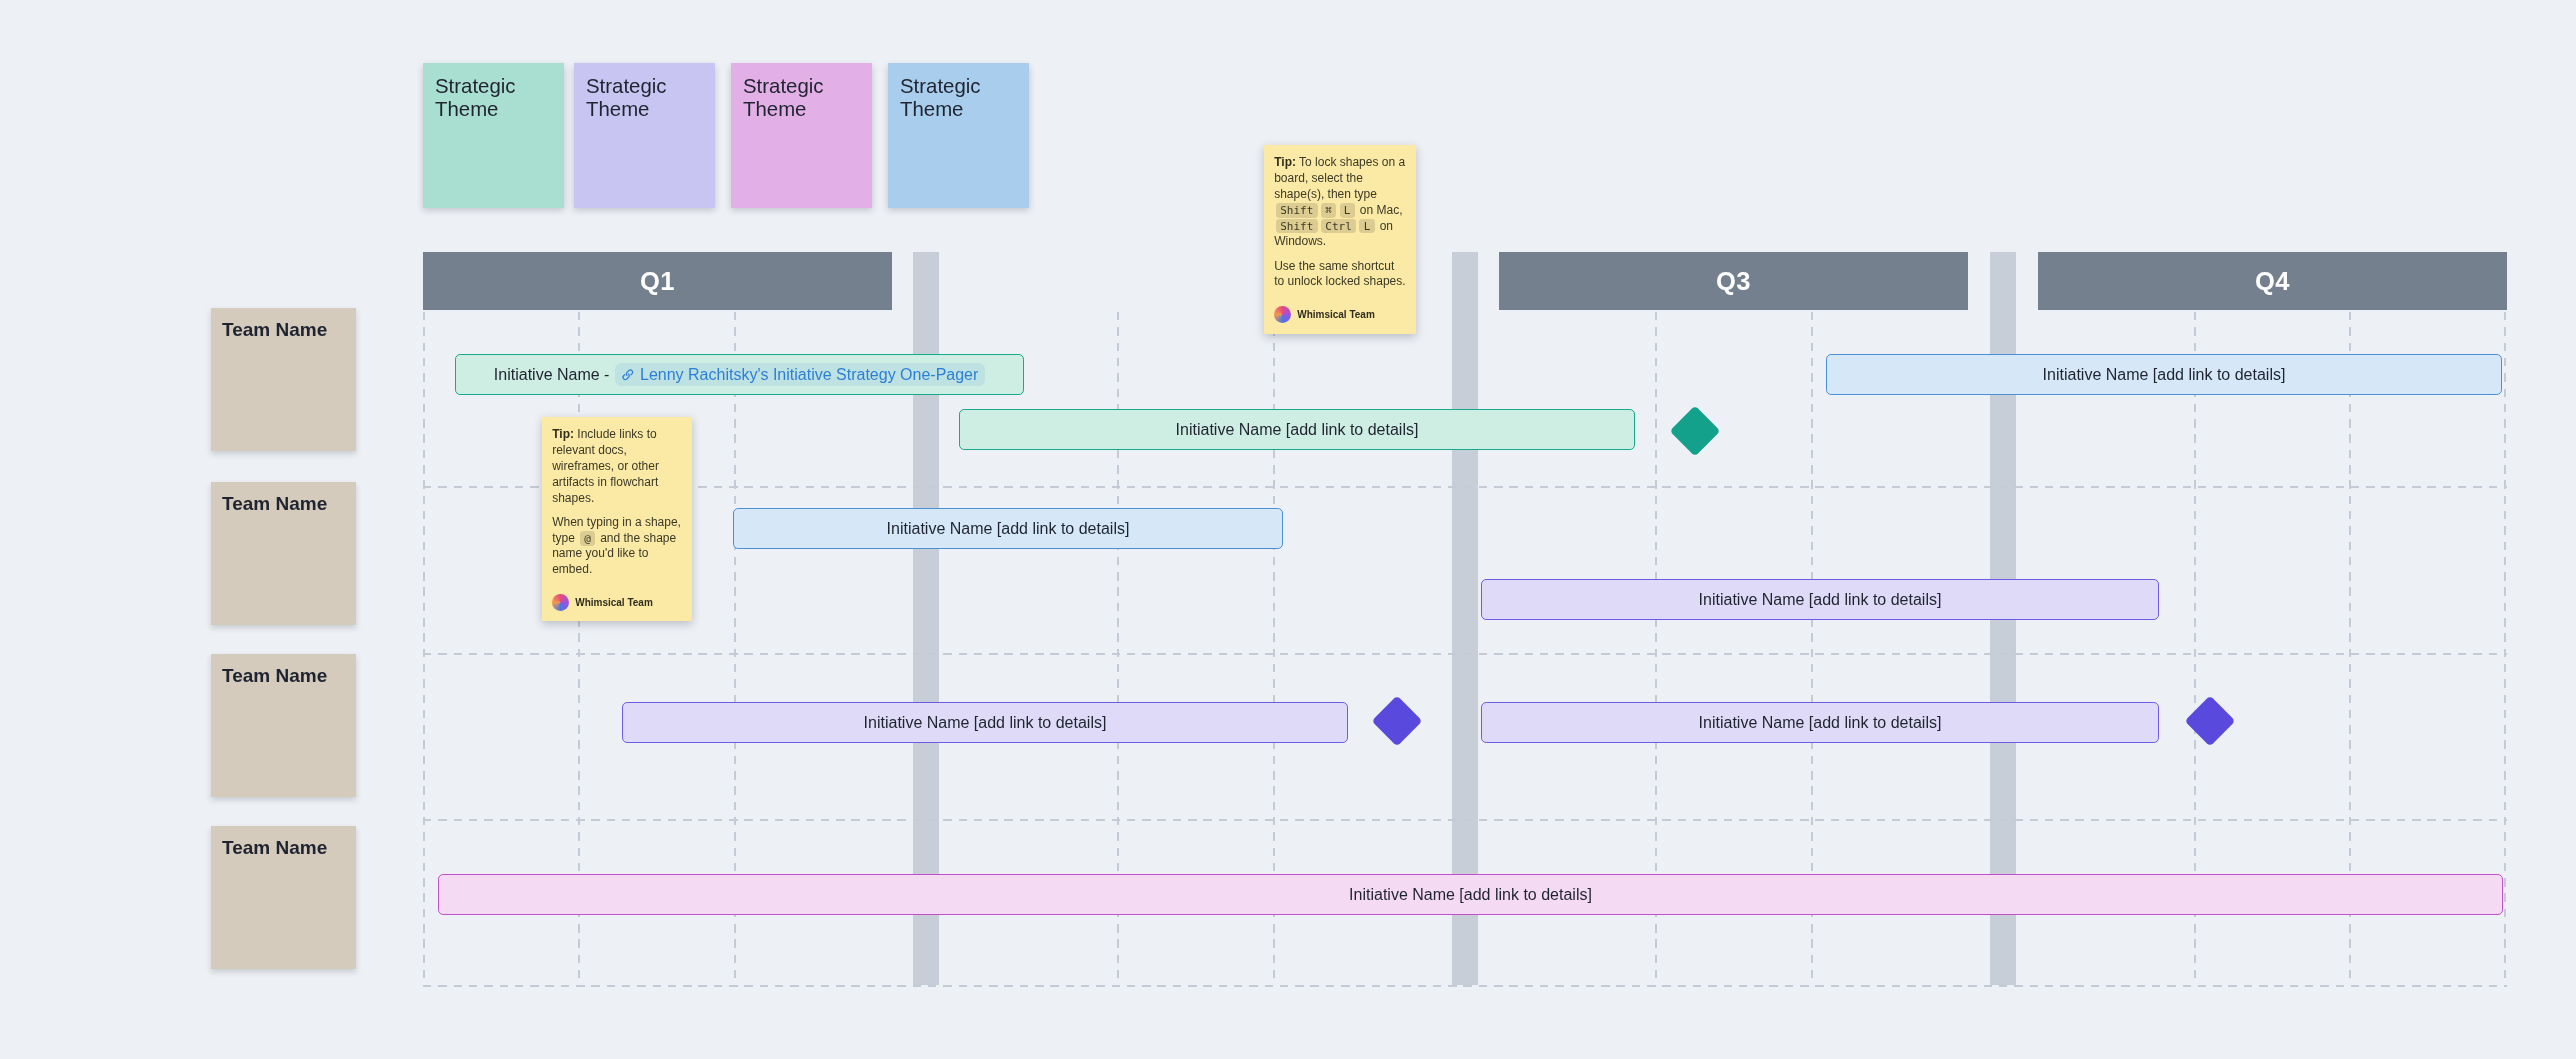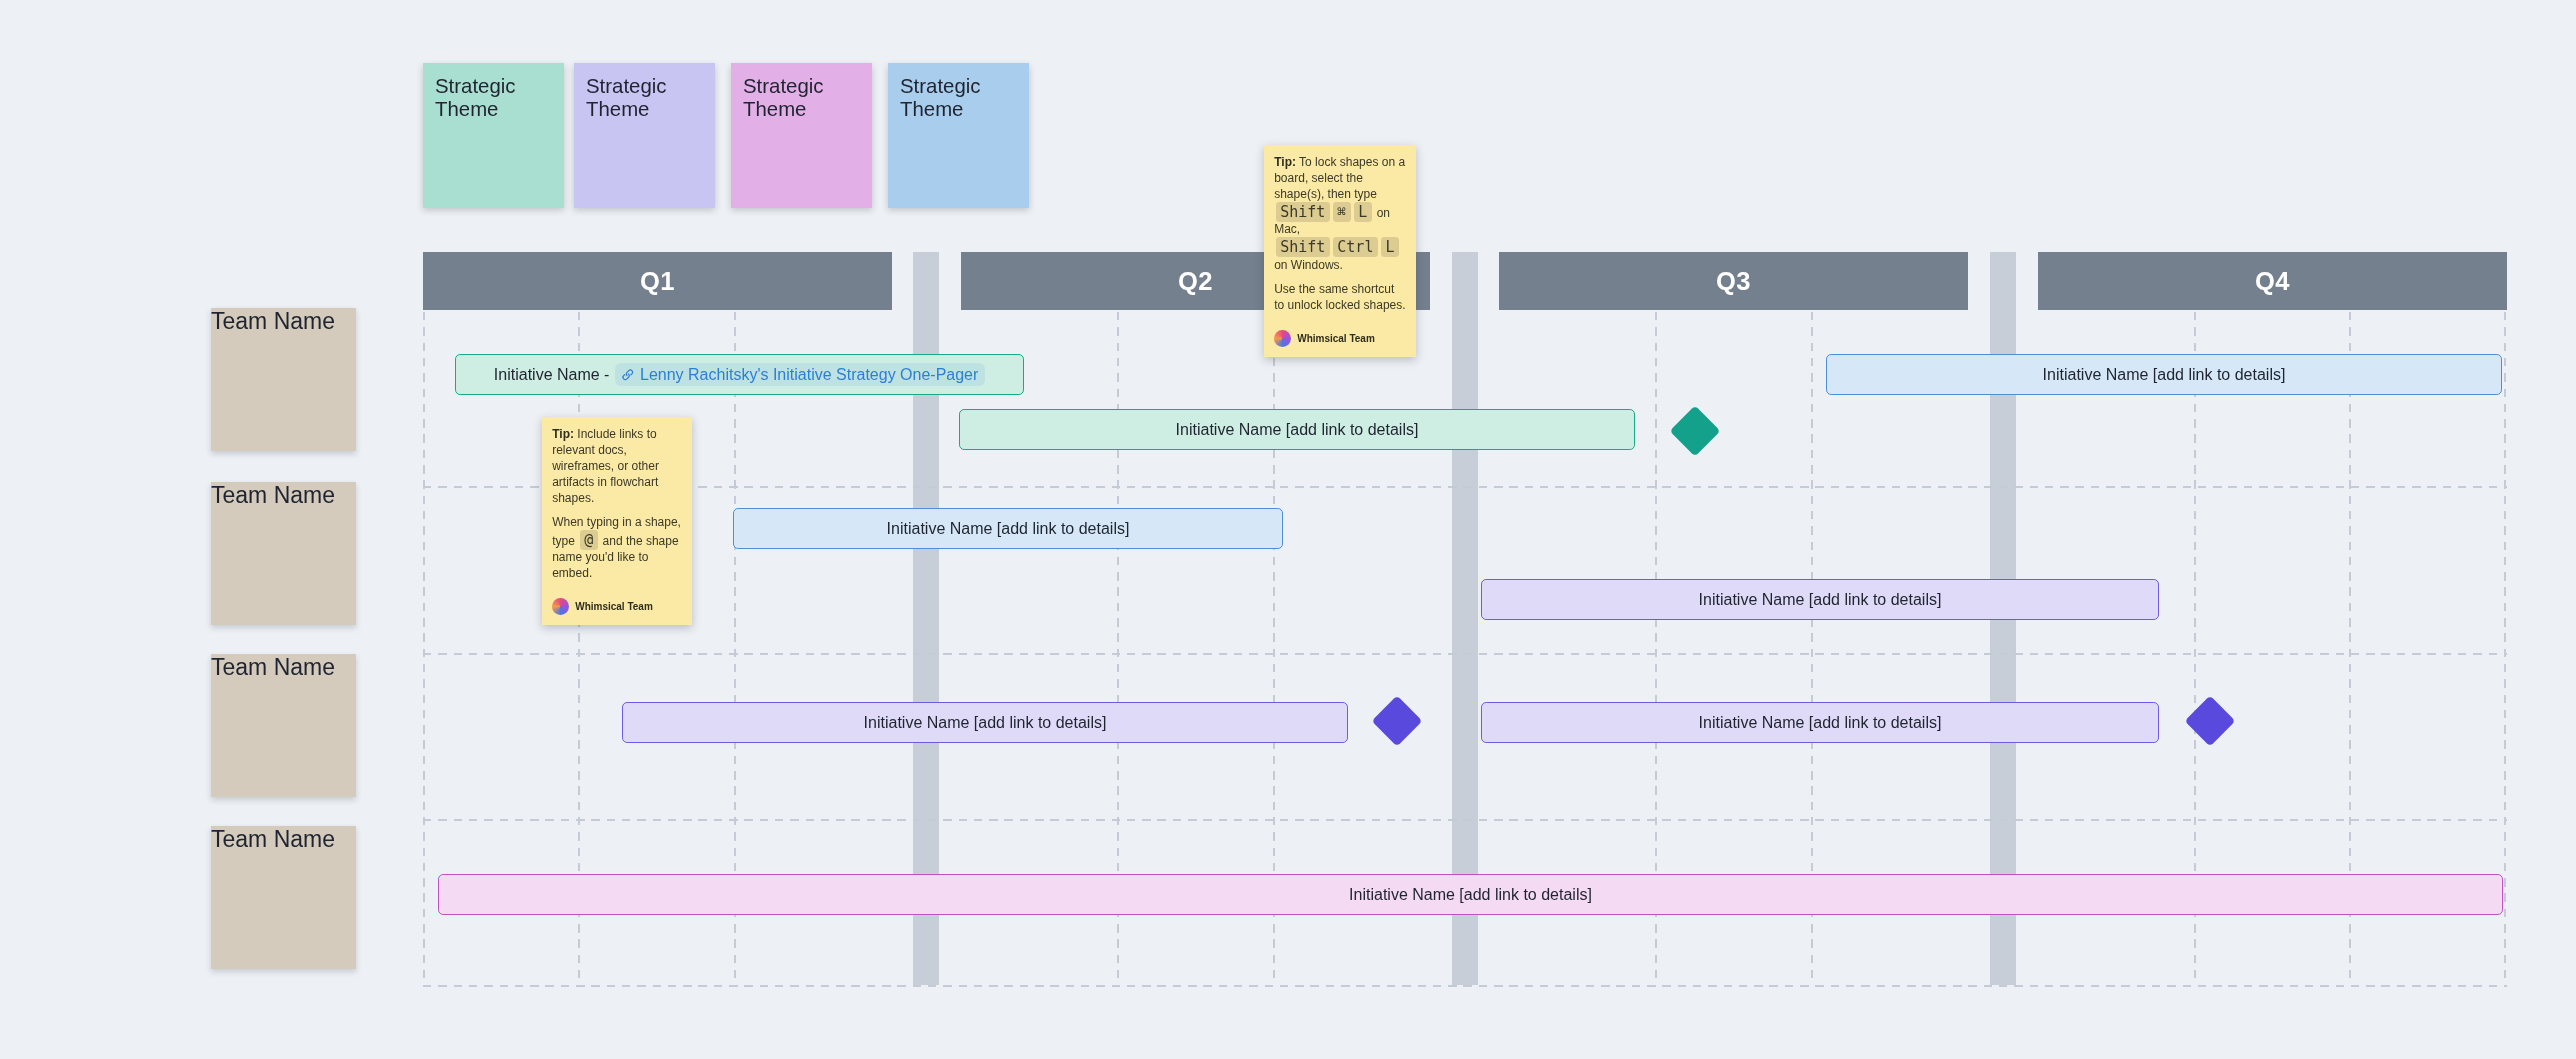--- a/index.html
+++ b/index.html
@@ -8,22 +8,22 @@
     background:var(--background,#edf0f4);
     font-family:"Liberation Sans",sans-serif;color:var(--text-dark,#1f2430);
   }
   
   .theme{
     position:absolute;top:63px;width:141px;height:145px;padding:12px;box-sizing:border-box;
     font-weight:normal;font-size:20.4px;line-height:1.15;
     box-shadow:0 2.6px 6.8px rgba(30,40,60,.22);
   }
   .teambox{
-    position:absolute;left:211px;width:145px;height:143px;box-sizing:border-box;
-    background:var(--team-box,#d4cbbd);font-weight:normal;font-size:23px;
+    position:absolute;left:211px;width:145px;height:143px;padding:11px;box-sizing:border-box;
+    background:var(--team-box,#d4cbbd);font-weight:bold;font-size:19px;
     box-shadow:0 2.6px 6px rgba(30,40,60,.18);
   }
   
   .qheader{
     position:absolute;top:252px;height:58px;background:var(--quarter-header,#75808f);
     color:#ffffff;font-weight:bold;font-size:25.6px;letter-spacing:0.4px;
     display:flex;align-items:center;justify-content:center;
   }
   
   .strip{position:absolute;top:252px;height:733px;width:25.6px;background:var(--gap-strip,#c7ced7);}
@@ -51,21 +51,21 @@
   .diamond.purple{background:var(--purple-diamond,#5a49dd);}
   
   .tip{
     position:absolute;background:var(--sticky-yellow,#fbe9a6);padding:10.2px;box-sizing:border-box;z-index:6;
     font-size:12px;line-height:1.32;color:#3b3a26;box-shadow:0 3.4px 8.5px rgba(30,40,60,.25);
   }
   .tip p{margin:0 0 8.5px 0;}
   .tip b{color:#2f2e1c;}
   .tip kbd{
     background:rgba(0,0,0,.12);border-radius:3.4px;padding:0.9px 4.3px;margin:0 1.7px;
-    font-family:"DejaVu Sans Mono",monospace;font-size:15px;white-space:nowrap;
+    font-family:"DejaVu Sans Mono",monospace;font-size:11px;white-space:nowrap;
   }
   .team-row{display:flex;align-items:center;gap:6px;font-weight:bold;font-size:10px;color:#2f2e1c;margin-top:16px;}
   .avatar{
     width:17px;height:17px;border-radius:50%;flex:0 0 auto;
     background:conic-gradient(#e64980,#9b51e0,#4f74e3,#f2994a,#e64980);
   }
 </style>
 </head>
 <body>
 
@@ -75,23 +75,20 @@
   <div class="theme" style="left: 574px; background: rgb(200, 197, 242);"><span>Strategic Theme</span></div>
   <div class="theme" style="left: 731px; background: rgb(226, 175, 230);"><span>Strategic Theme</span></div>
   <div class="theme" style="left: 888px; background: rgb(169, 205, 236);"><span>Strategic Theme</span></div>
 
   <div class="strip" style="left:913px"></div>
   <div class="strip" style="left:1452px"></div>
   <div class="strip" style="left:1990px"></div>
 
   <div class="qheader" style="left:423px;width:469px">
       <span>Q1</span>
-    </div>
-  <div class="qheader" style="left:961px;width:469px">
-      <span>Q2</span>
     </div>
   <div class="qheader" style="left:1499px;width:469px">
       <span>Q3</span>
     </div>
   <div class="qheader" style="left:2038px;width:469px">
       <span>Q4</span>
     </div>
 
   <div class="vline" style="left:423px"></div>
   <div class="vline" style="left:578px"></div>

